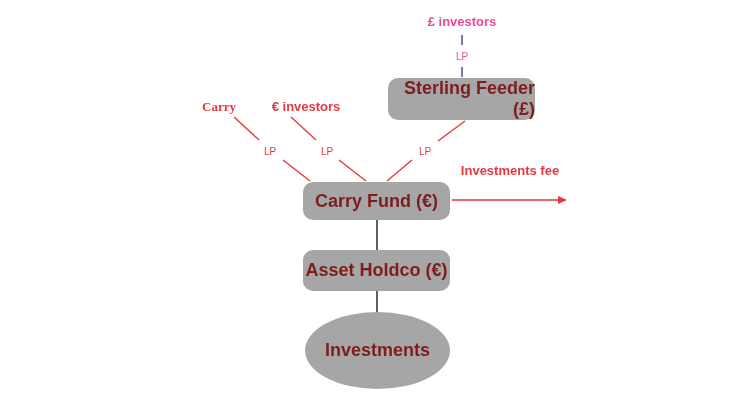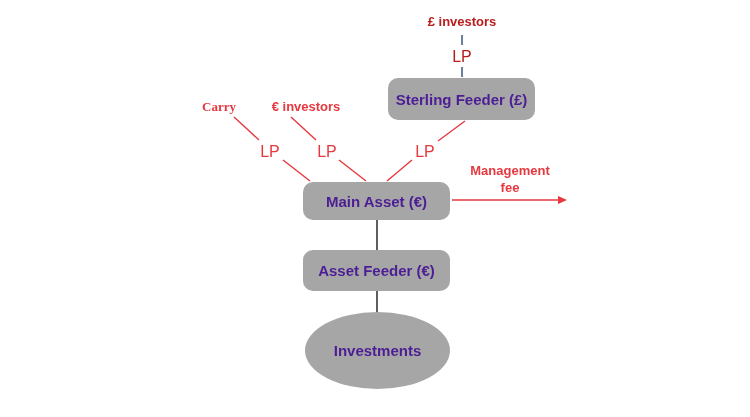--- a/index.html
+++ b/index.html
@@ -24,45 +24,45 @@
   }
   .lbl {
     position: absolute;
     transform: translateX(-50%);
     white-space: nowrap;
     font-size: 13px;
     line-height: 15px;
     text-align: center;
   }
   .bold { font-weight: 700; }
-  .navy { color: #b91c1c; }
+  .navy { color: #ec4899; }
   .red  { color: #E6383F; }
-  .lp { font-size: 16px; font-weight: 400; }
+  .lp { font-size: 10px; font-weight: 400; }
   .mgmt {
     position: absolute;
     transform: translateX(-50%);
     width: 100px;
     text-align: center;
     font-size: 13px;
     line-height: 16.5px;
     font-weight: 700;
     color: #E6383F;
     white-space: normal;
   }
   .node {
     position: absolute;
     background: #A6A6A6;
     border-radius: 10px;
-    color: #4c1d95;
+    color: #7f1d1d;
     font-weight: 700;
-    font-size: 15px;
+    font-size: 18px;
     display: flex;
     align-items: center;
     justify-content: center;
-    text-align: left;
+    text-align: right;
   }
   .ellipse {
     border-radius: 50%;
   }
 </style>
 </head>
 <body>
 
 <div class="canvas">
 
@@ -91,20 +91,20 @@
 
   <div class="lbl navy bold" style="left:462px; top:14px;">£ investors</div>
   <div class="lbl navy lp" style="left:462px; top:49px;">LP</div>
 
   <div class="lbl red bold" style="left:219px; top:99px;font-family:Liberation Serif, serif;">Carry</div>
   <div class="lbl red bold" style="left:306px; top:99px;">€ investors</div>
   <div class="lbl red lp" style="left:270px; top:144px;">LP</div>
   <div class="lbl red lp" style="left:327px; top:144px;">LP</div>
   <div class="lbl red lp" style="left:425px; top:144px;">LP</div>
 
-  <div class="mgmt" style="left:510px; top:163px;">Management fee</div>
+  <div class="mgmt" style="left:510px; top:163px;">Investments fee</div>
 
   <div class="node" style="left:388px; top:78px; width:147px; height:42px;">Sterling Feeder (£)</div>
-  <div class="node" style="left:303px; top:182px; width:147px; height:38px;">Main Asset (€)</div>
-  <div class="node" style="left:303px; top:250px; width:147px; height:41px;">Asset Feeder (€)</div>
+  <div class="node" style="left:303px; top:182px; width:147px; height:38px;">Carry Fund (€)</div>
+  <div class="node" style="left:303px; top:250px; width:147px; height:41px;">Asset Holdco (€)</div>
   <div class="node ellipse" style="left:305px; top:312px; width:145px; height:77px;">Investments</div>
 
 </div>
 
 </body></html>

